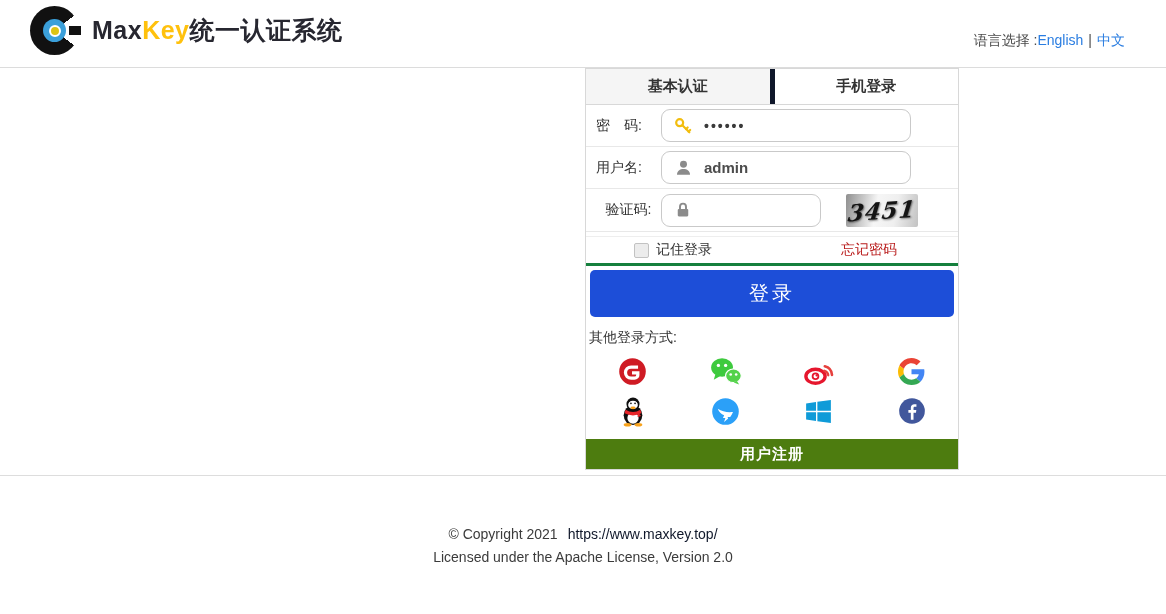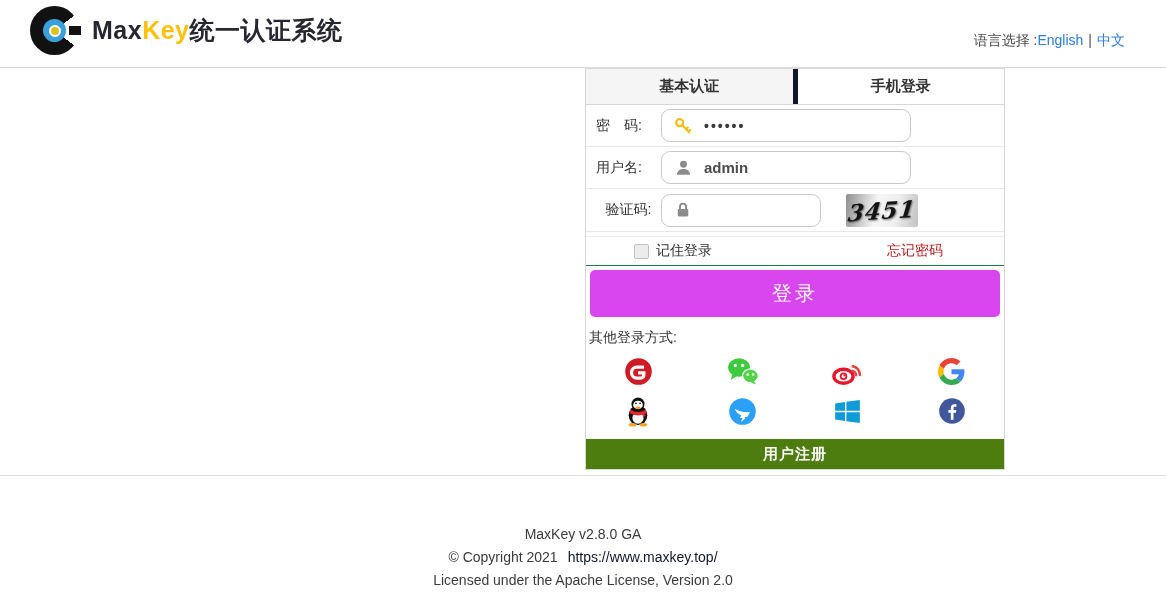--- a/index.html
+++ b/index.html
@@ -14,21 +14,21 @@
   .logo .notch { position:absolute; right:-2px; top:20px; width:12px; height:9px; background:#111; }
   .logo .blue { position:absolute; left:13px; top:13px; width:23px; height:23px; border-radius:50%; background:#3ba0da; }
   .logo .yellow { position:absolute; left:18.5px; top:18.5px; width:12px; height:12px; border-radius:50%; background:#ddc414; border:2px solid #fff; }
   .brand { position:absolute; left:92px; top:0; height:60px; line-height:60px; font-size:25px; font-weight:bold; color:#272730; letter-spacing:.5px; }
   .brand .key { color:#ffc10d; }
   .lang { position:absolute; right:41px; top:32px; font-size:14px; color:#4a4a4a; }
   .lang a { color:#2a7de1; text-decoration:none; cursor:pointer; }
   .lang .sep { color:#4a4a4a; margin:0 5px; }
 
   
-  .panel { position:absolute; left:585px; top:68px; width:420px; height:402px; background:#fff;
+  .panel { position:absolute; left:585px; top:68px; width:374px; height:402px; background:#fff;
            border:1px solid #d8d8d8; display:flex; flex-direction:column; }
   .tabs { display:flex; height:36px; border-bottom:1px solid #d8d8d8; flex:none; }
   .tab { flex:1; display:flex; align-items:center; justify-content:center; font-size:15px; font-weight:bold; color:#333; cursor:pointer; }
   .tab.active { background:#f5f5f5; }
   .tab.inactive { background:#fff; border-left:5px solid #0f172a; }
 
   .frow { display:flex; align-items:center; border-bottom:1px solid #e8e8e8; padding-left:10px; flex:none; }
   .frow.h42 { height:42px; } .frow.h43 { height:43px;text-align:center; }
   .flabel { width:65px; font-size:14px; color:#333; flex:none; }
   .ibox { position:relative; height:33px; border:1px solid #c9c9c9; border-radius:9px; background:#fff;
@@ -37,27 +37,27 @@
   .ibox .ficon { width:20px; height:20px; flex:none; display:flex; align-items:center; justify-content:center; }
   .ival { margin-left:11px; font-size:15px; font-weight:bold; color:#4c4c4c; }
   .ival.dots { letter-spacing:2px; font-size:14px; color:#3a3a3a; }
 
   .captcha { margin-left:25px; width:72px; height:33px; border-radius:2px; cursor:pointer;
              background:linear-gradient(100deg,#8f8f8f 0%,#f6f6f6 42%,#efefef 68%,#c2c2c2 100%);
              display:flex; align-items:center; justify-content:center; overflow:hidden; }
   .captcha span { font-family:"DejaVu Serif",serif; font-style:italic; font-weight:bold; font-size:23px; color:#141414;
                   transform:rotate(-4deg) skewX(-10deg); letter-spacing:1px; text-shadow:1px 1px 2px rgba(0,0,0,.55); }
 
-  .remember { position:relative; height:30px; margin-top:4px; border-top:1px solid #eee; border-bottom:1px solid #15803d;
+  .remember { position:relative; height:30px; margin-top:4px; border-top:1px solid #eee; border-bottom:3px solid #15803d;
               display:flex; align-items:center; flex:none; }
   .checkbox { width:15px; height:15px; margin-left:48px; background:#ececec; border:1px solid #c2c2c2; border-radius:2px; cursor:pointer; flex:none; }
   .remember .rlabel { margin-left:7px; font-size:14px; color:#333; }
   .forgot { position:absolute; right:61px; font-size:14px; color:#b91c1c; text-decoration:none; cursor:pointer; }
 
-  .login-btn { margin:4px 4px 0 4px; height:47px; border:none; border-radius:5px; background:#d946ef; color:#fff;
+  .login-btn { margin:4px 4px 0 4px; height:47px; border:none; border-radius:5px; background:#1d4ed8; color:#fff;
                font-size:20px; letter-spacing:3px; cursor:pointer; font-family:inherit; flex:none; }
 
   .other-label { margin:12px 0 0 3px; font-size:14px; color:#333; flex:none; }
   .social-grid { margin-top:4px; display:grid; grid-template-columns:repeat(4,1fr); flex:none; }
   .social { height:40px; display:flex; align-items:center; justify-content:center; cursor:pointer; }
   .social svg { display:block; }
 
   .register-bar { margin-top:auto; height:30px; background:#4d7c0f; color:#fff; font-size:15px; font-weight:bold;
                   display:flex; align-items:center; justify-content:center; letter-spacing:1px; cursor:pointer; flex:none; }
 
@@ -221,20 +221,19 @@
           <circle cx="12" cy="12" r="11" fill="#41579c"></circle>
           <path fill="#fff" d="M13.3 19.5 v-6 h2.1 l.3-2.4 h-2.4 V9.6 c0-.7.2-1.2 1.2-1.2 h1.3 V6.3 c-.2 0-1-.1-1.8-.1-1.8 0-3 1.1-3 3.1 v1.8 H8.9 v2.4 h2.1 v6 z"></path>
         </svg>
       </div>
     </div>
 
     <div class="register-bar">用户注册</div>
   </div>
 
   <div class="footer">
-    <div class="line">MaxKey  v2.8.0 GA</div>
     <div class="line">
       <span>© Copyright 2021</span><a>https://www.maxkey.top/</a>
     </div>
     <div class="line">Licensed under the Apache License, Version 2.0</div>
   </div>
 
 </div>
 
 </body></html>

